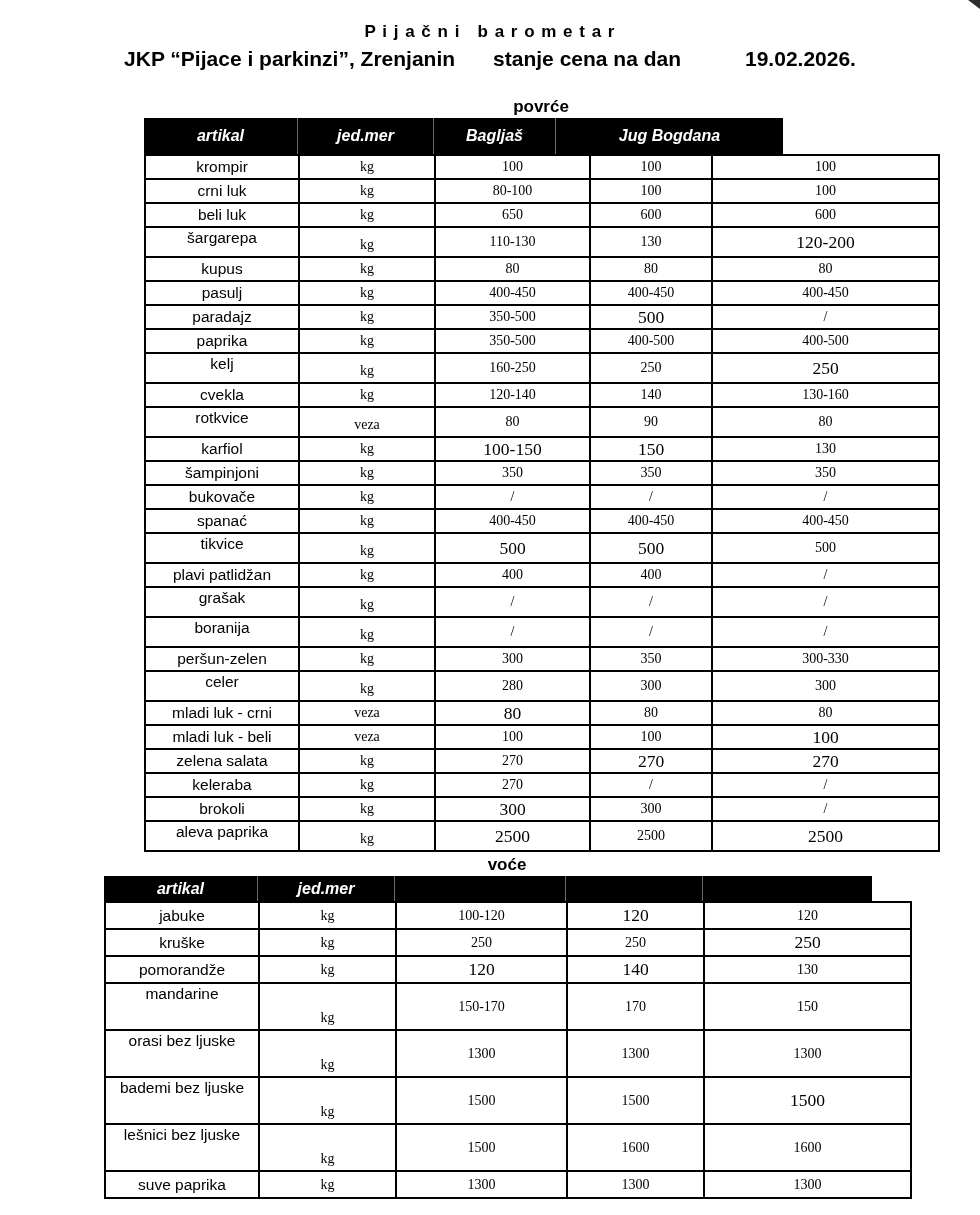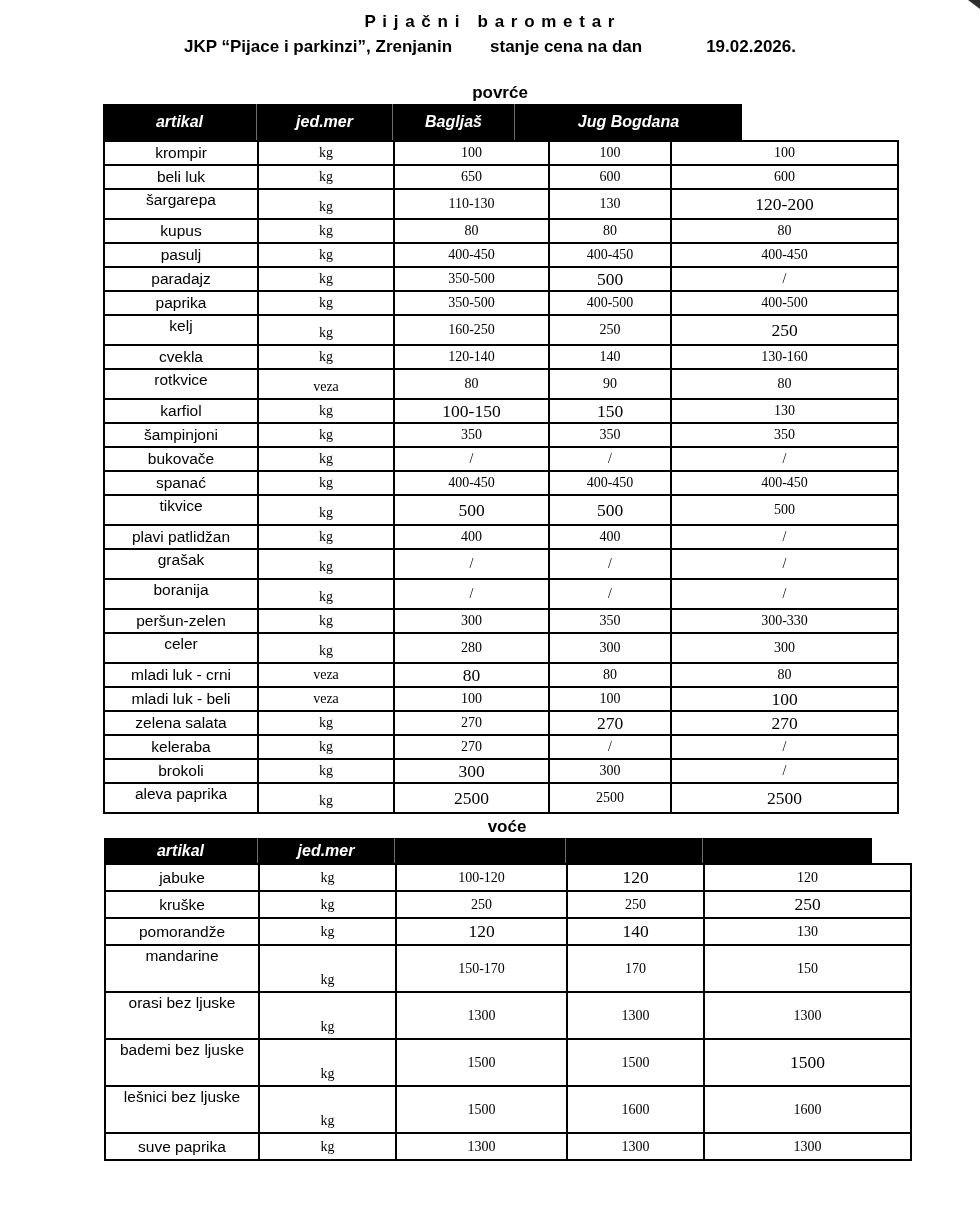--- a/index.html
+++ b/index.html
@@ -6,30 +6,30 @@
   body {
     width:980px; height:1215px; background:#ffffff; color:#000;
     font-family:"Liberation Sans", sans-serif; position:relative; overflow:hidden;
   }
   .corner-mark {
     position:absolute; top:0; right:0; width:16px; height:9px;
     background:#2e2e2e; clip-path:polygon(25% 0, 100% 0, 100% 100%);
   }
   .doc-title {
     text-align:center; font-weight:bold; font-size:17px; letter-spacing:1px;
-    padding-top:12px; white-space:pre;
+    padding-top:22px; white-space:pre;
   }
   .doc-subtitle {
-    display:flex; justify-content:center; font-weight:bold; font-size:17px;
+    display:flex; justify-content:center; font-weight:bold; font-size:21px;
     margin-top:5px;
   }
   .doc-subtitle .org   { margin-right:38px; }
   .doc-subtitle .lbl   { margin-right:64px; }
   .sec { position:relative; }
-  .sec0 { margin-top:26px; }
+  .sec0 { margin-top:26px;padding-left:41px; }
   .sec1 { margin-top:3px; }
   .tbl-title { font-weight:bold; font-size:17px; text-align:center; margin-bottom:1px; }
   .sec0 .tbl-title { margin-left:103px; width:794px; }
   .sec1 .tbl-title { margin-left:104px; width:806px; }
   .twrap0 { margin-left:103px; width:794px; }
   .twrap1 { margin-left:104px; width:806px; }
   .hrow { display:flex; }
   .hcell {
     background:#000000; color:#ffffff; font-weight:bold; font-style:italic;
     font-size:16px; display:flex; align-items:center; justify-content:center;
@@ -83,20 +83,27 @@
             <col style="width: 136px;">
             <col style="width: 155px;">
             <col style="width: 122px;">
             <col style="width: 227px;">
           </colgroup>
           <tbody>
             <tr>
               <td class="art">krompir</td>
               <td class="unit">kg</td>
               <td class="price">100</td>
+              <td class="price">100</td>
+              <td class="price">100</td>
+            </tr>
+            <tr>
+              <td class="art">crni luk</td>
+              <td class="unit">kg</td>
+              <td class="price">80-100</td>
               <td class="price">100</td>
               <td class="price">100</td>
             </tr>
             <tr>
               <td class="art">beli luk</td>
               <td class="unit">kg</td>
               <td class="price">650</td>
               <td class="price">600</td>
               <td class="price">600</td>
             </tr>

